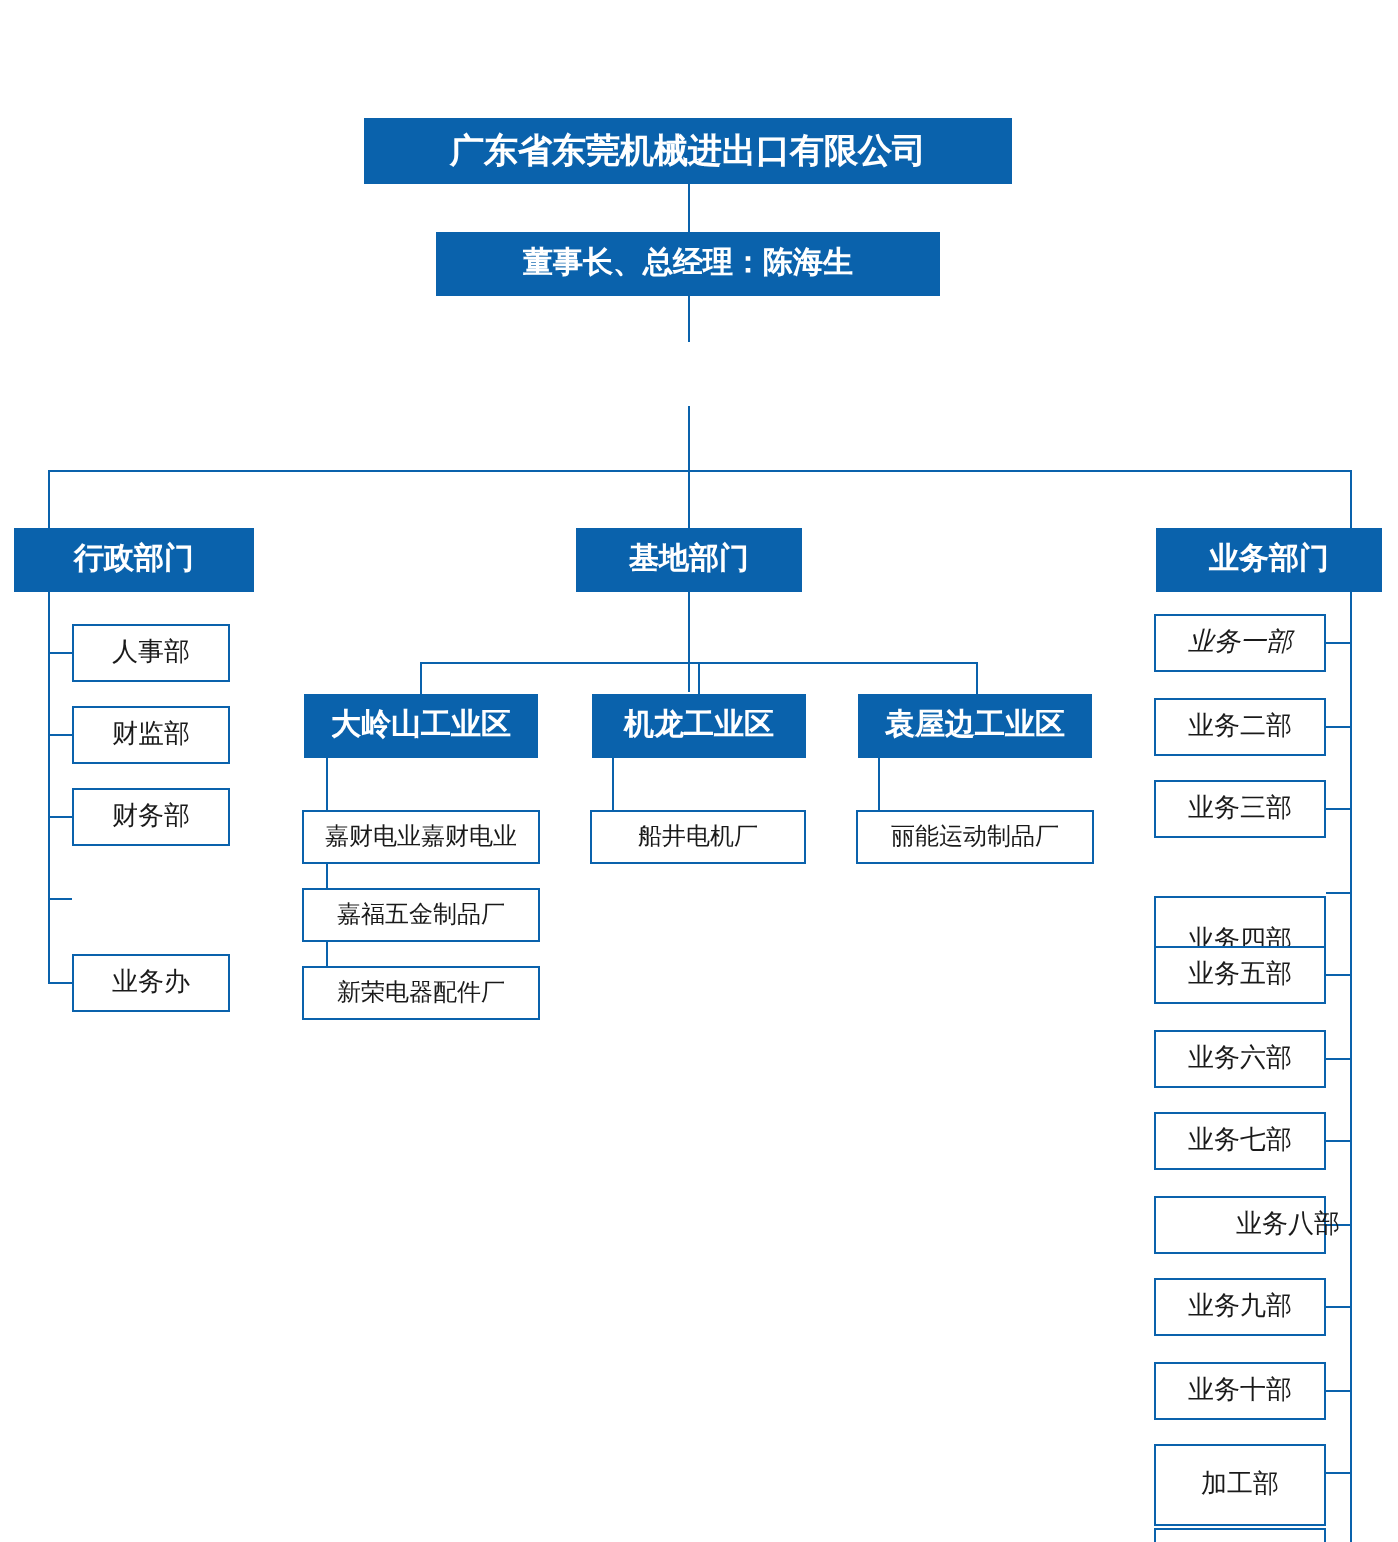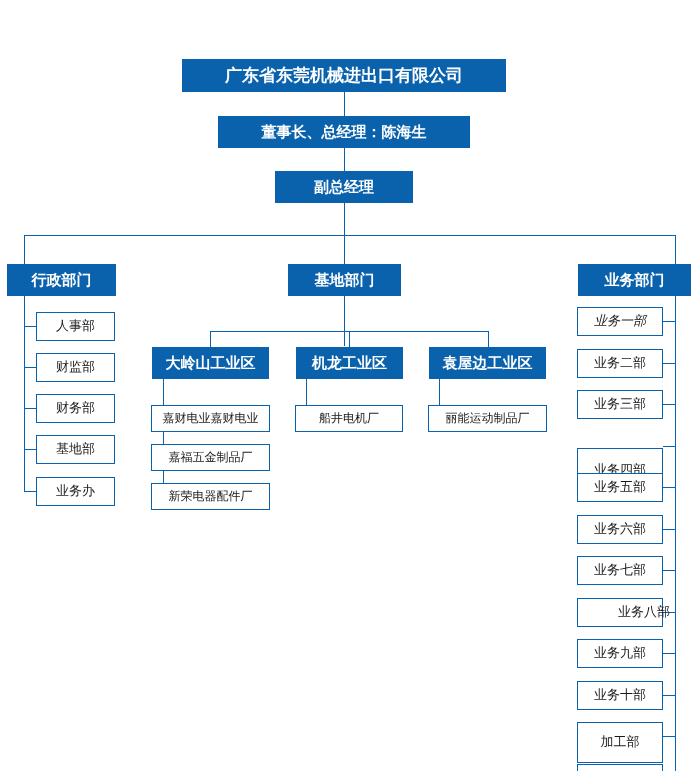--- a/index.html
+++ b/index.html
@@ -54,48 +54,46 @@
 <div id="chart">
 
   <div class="node blue" style="left:182px; top:15px; width:324px; height:33px; font-size:17px;">广东省东莞机械进出口有限公司</div>
 
   <div class="line v" style="left:344px; top:48px; height:24px;"></div>
 
   <div class="node blue" style="left:218px; top:72px; width:252px; height:32px; font-size:15px;">董事长、总经理：陈海生</div>
 
   <div class="line v" style="left:344px; top:104px; height:23px;"></div>
 
-  <div class="node blue" style="left:275px; top:127px; width:138px; height:32px; font-size:15px;">副总经理</div>
 
   <div class="line v" style="left:344px; top:159px; height:32px;"></div>
 
   <div class="line h" style="left:24px; top:191px; width:651px;"></div>
 
   <div class="line v" style="left:24px; top:191px; height:29px;"></div>
   <div class="line v" style="left:344px; top:191px; height:29px;"></div>
   <div class="line v" style="left:675px; top:191px; height:29px;"></div>
 
-  <div class="node blue" style="left:7px; top:220px; width:109px; height:32px; font-size:15px;">行政部门</div>
+  <div class="node blue" style="left:7px; top:220px; width:120px; height:32px; font-size:15px;">行政部门</div>
 
   <div class="node blue" style="left:288px; top:220px; width:113px; height:32px; font-size:15px;">基地部门</div>
 
   <div class="node blue" style="left:578px; top:220px; width:113px; height:32px; font-size:15px;">业务部门</div>
 
   <div class="line v" style="left:24px; top:252px; height:196px;"></div>
 
   <div class="line h" style="left:24px; top:282px; width:12px;"></div>
   <div class="line h" style="left:24px; top:323px; width:12px;"></div>
   <div class="line h" style="left:24px; top:364px; width:12px;"></div>
   <div class="line h" style="left:24px; top:405px; width:12px;"></div>
   <div class="line h" style="left:24px; top:447px; width:12px;"></div>
 
   <div class="node white" style="left:36px; top:268px; width:79px; height:29px; font-size:13px;">人事部</div>
   <div class="node white" style="left:36px; top:309px; width:79px; height:29px; font-size:13px;">财监部</div>
   <div class="node white" style="left:36px; top:350px; width:79px; height:29px; font-size:13px;">财务部</div>
-  <div class="node white" style="left:36px; top:391px; width:79px; height:29px; font-size:13px;">基地部</div>
   <div class="node white" style="left:36px; top:433px; width:79px; height:29px; font-size:13px;">业务办</div>
 
   <div class="line v" style="left:344px; top:252px; height:50px;"></div>
   <div class="line h" style="left:210px; top:287px; width:278px;"></div>
   <div class="line v" style="left:210px; top:287px; height:16px;"></div>
   <div class="line v" style="left:349px; top:287px; height:16px;"></div>
   <div class="line v" style="left:488px; top:287px; height:16px;"></div>
 
   <div class="node blue" style="left:152px; top:303px; width:117px; height:32px; font-size:15px;">大岭山工业区</div>
   <div class="node blue" style="left:296px; top:303px; width:107px; height:32px; font-size:15px;">机龙工业区</div>

